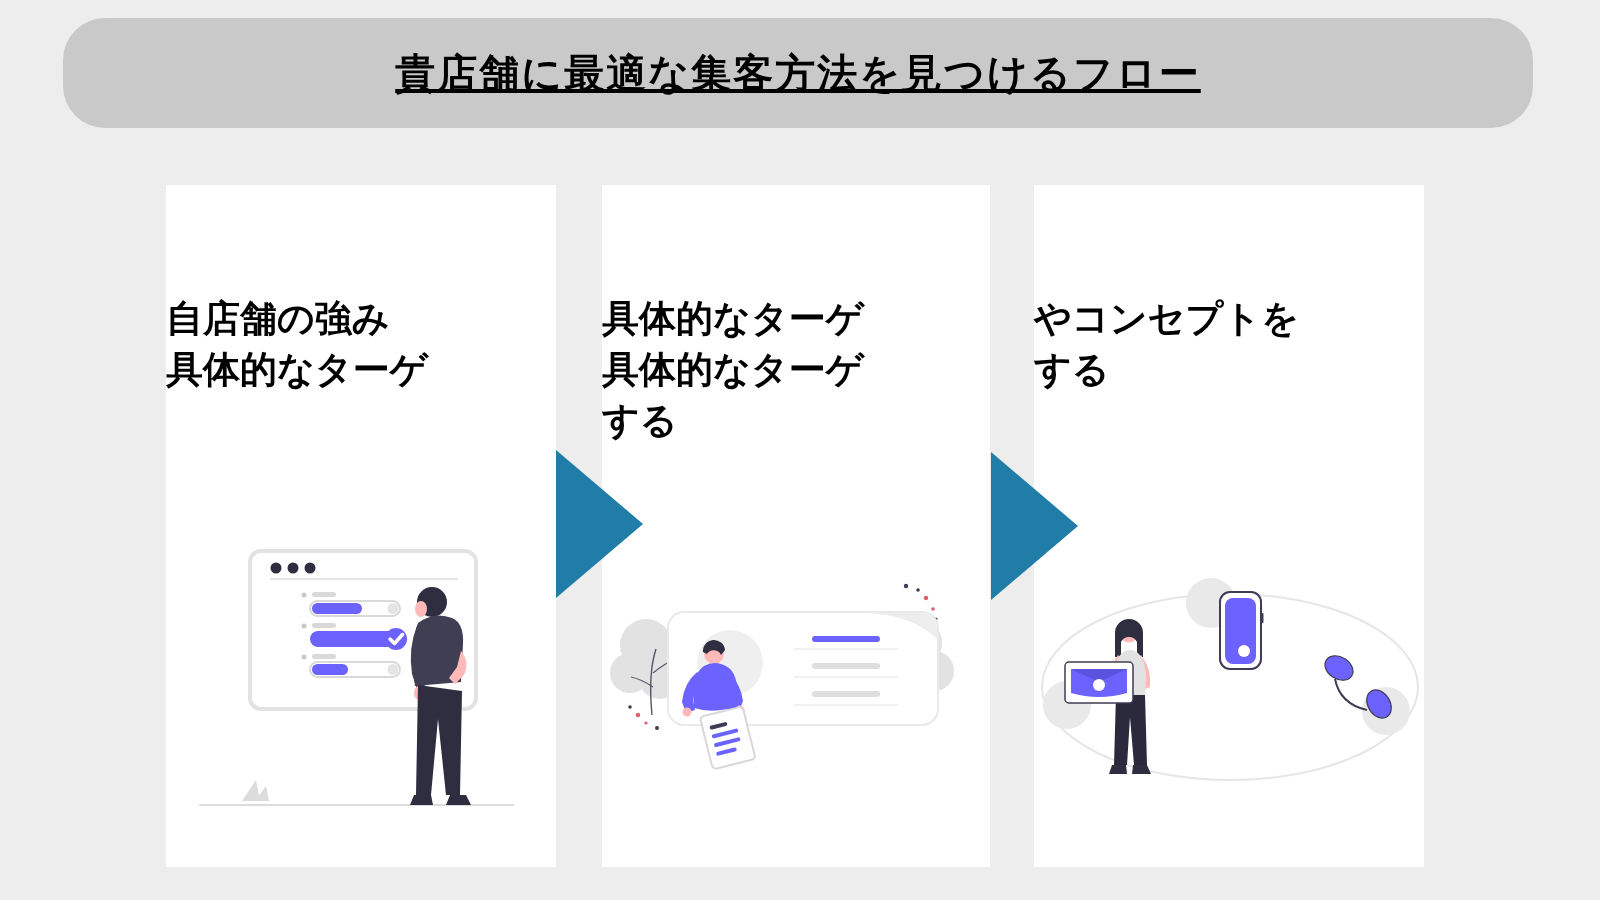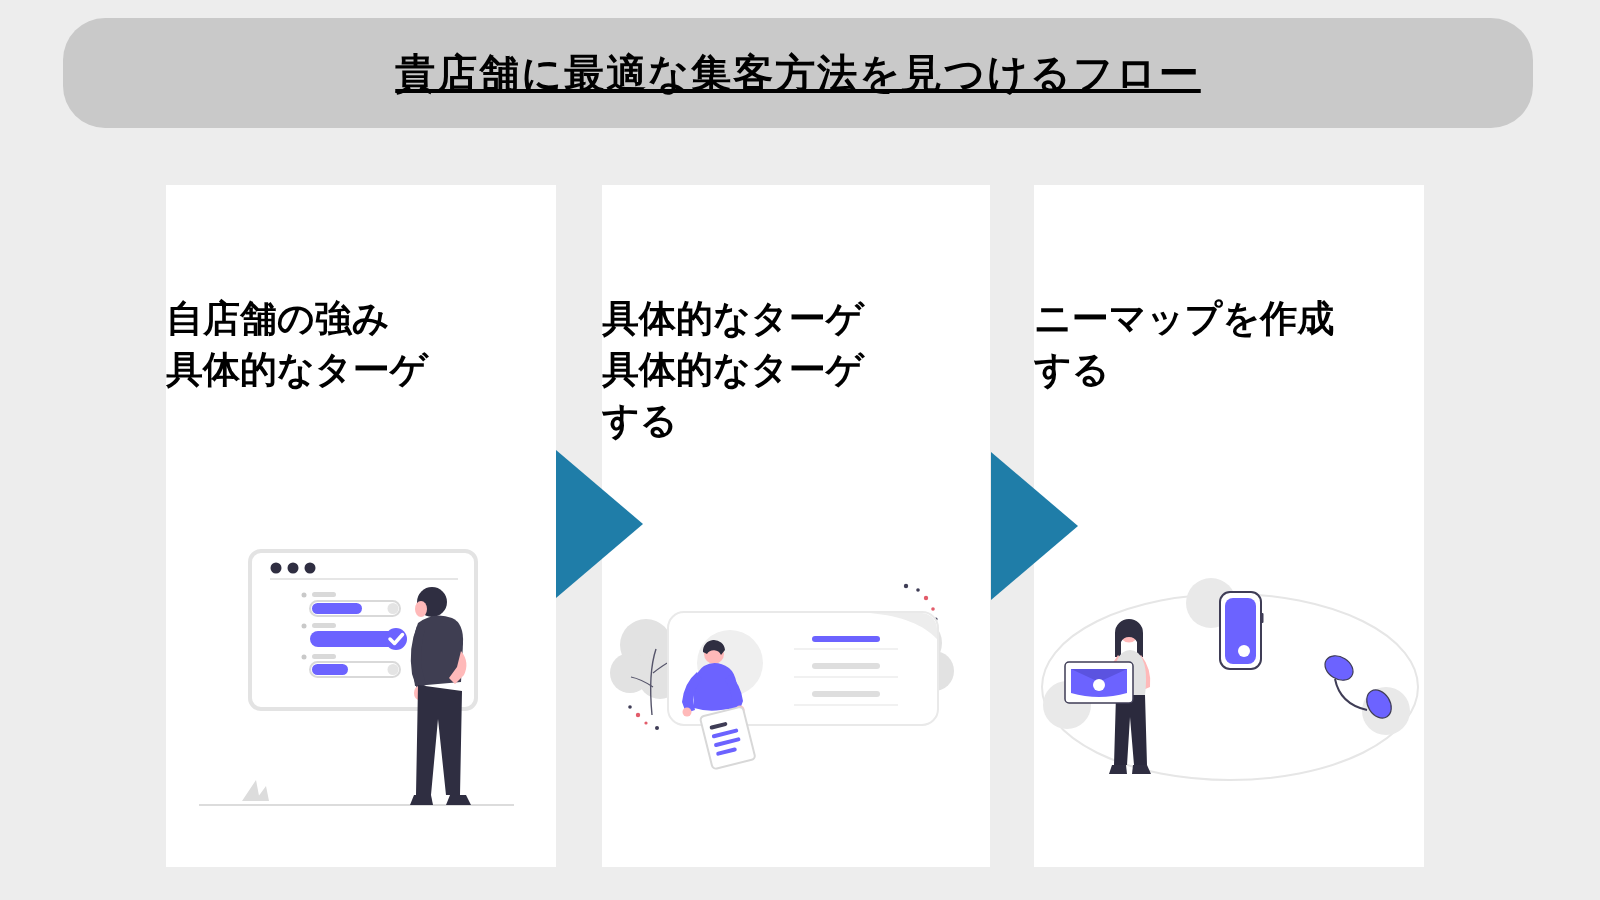--- a/index.html
+++ b/index.html
@@ -184,21 +184,21 @@
       <line x1="192" y1="492" x2="296" y2="492" stroke="#ececec" stroke-width="1.5"></line>
       <rect x="210" y="506" width="68" height="6" rx="3" fill="#dedede"></rect>
       <line x1="192" y1="520" x2="296" y2="520" stroke="#ececec" stroke-width="1.5"></line>
     </svg>
   </section>
 
   <div class="arrow arrow-2"></div>
 
   <section class="card card-3">
     <div class="card-text">
-      <div>ニーマップを作成</div>
+      <div>やコンセプトを</div>
       <div>する</div>
     </div>
     <svg class="illus" viewBox="0 0 390 682" aria-hidden="true">
 
       <ellipse cx="196" cy="502" rx="188" ry="93" fill="none" stroke="#e6e6e6" stroke-width="2"></ellipse>
 
       <circle cx="177" cy="418" r="25" fill="#e9e9e9"></circle>
       <circle cx="33" cy="520" r="24" fill="#e9e9e9"></circle>
       <circle cx="352" cy="526" r="24" fill="#e9e9e9"></circle>
 

